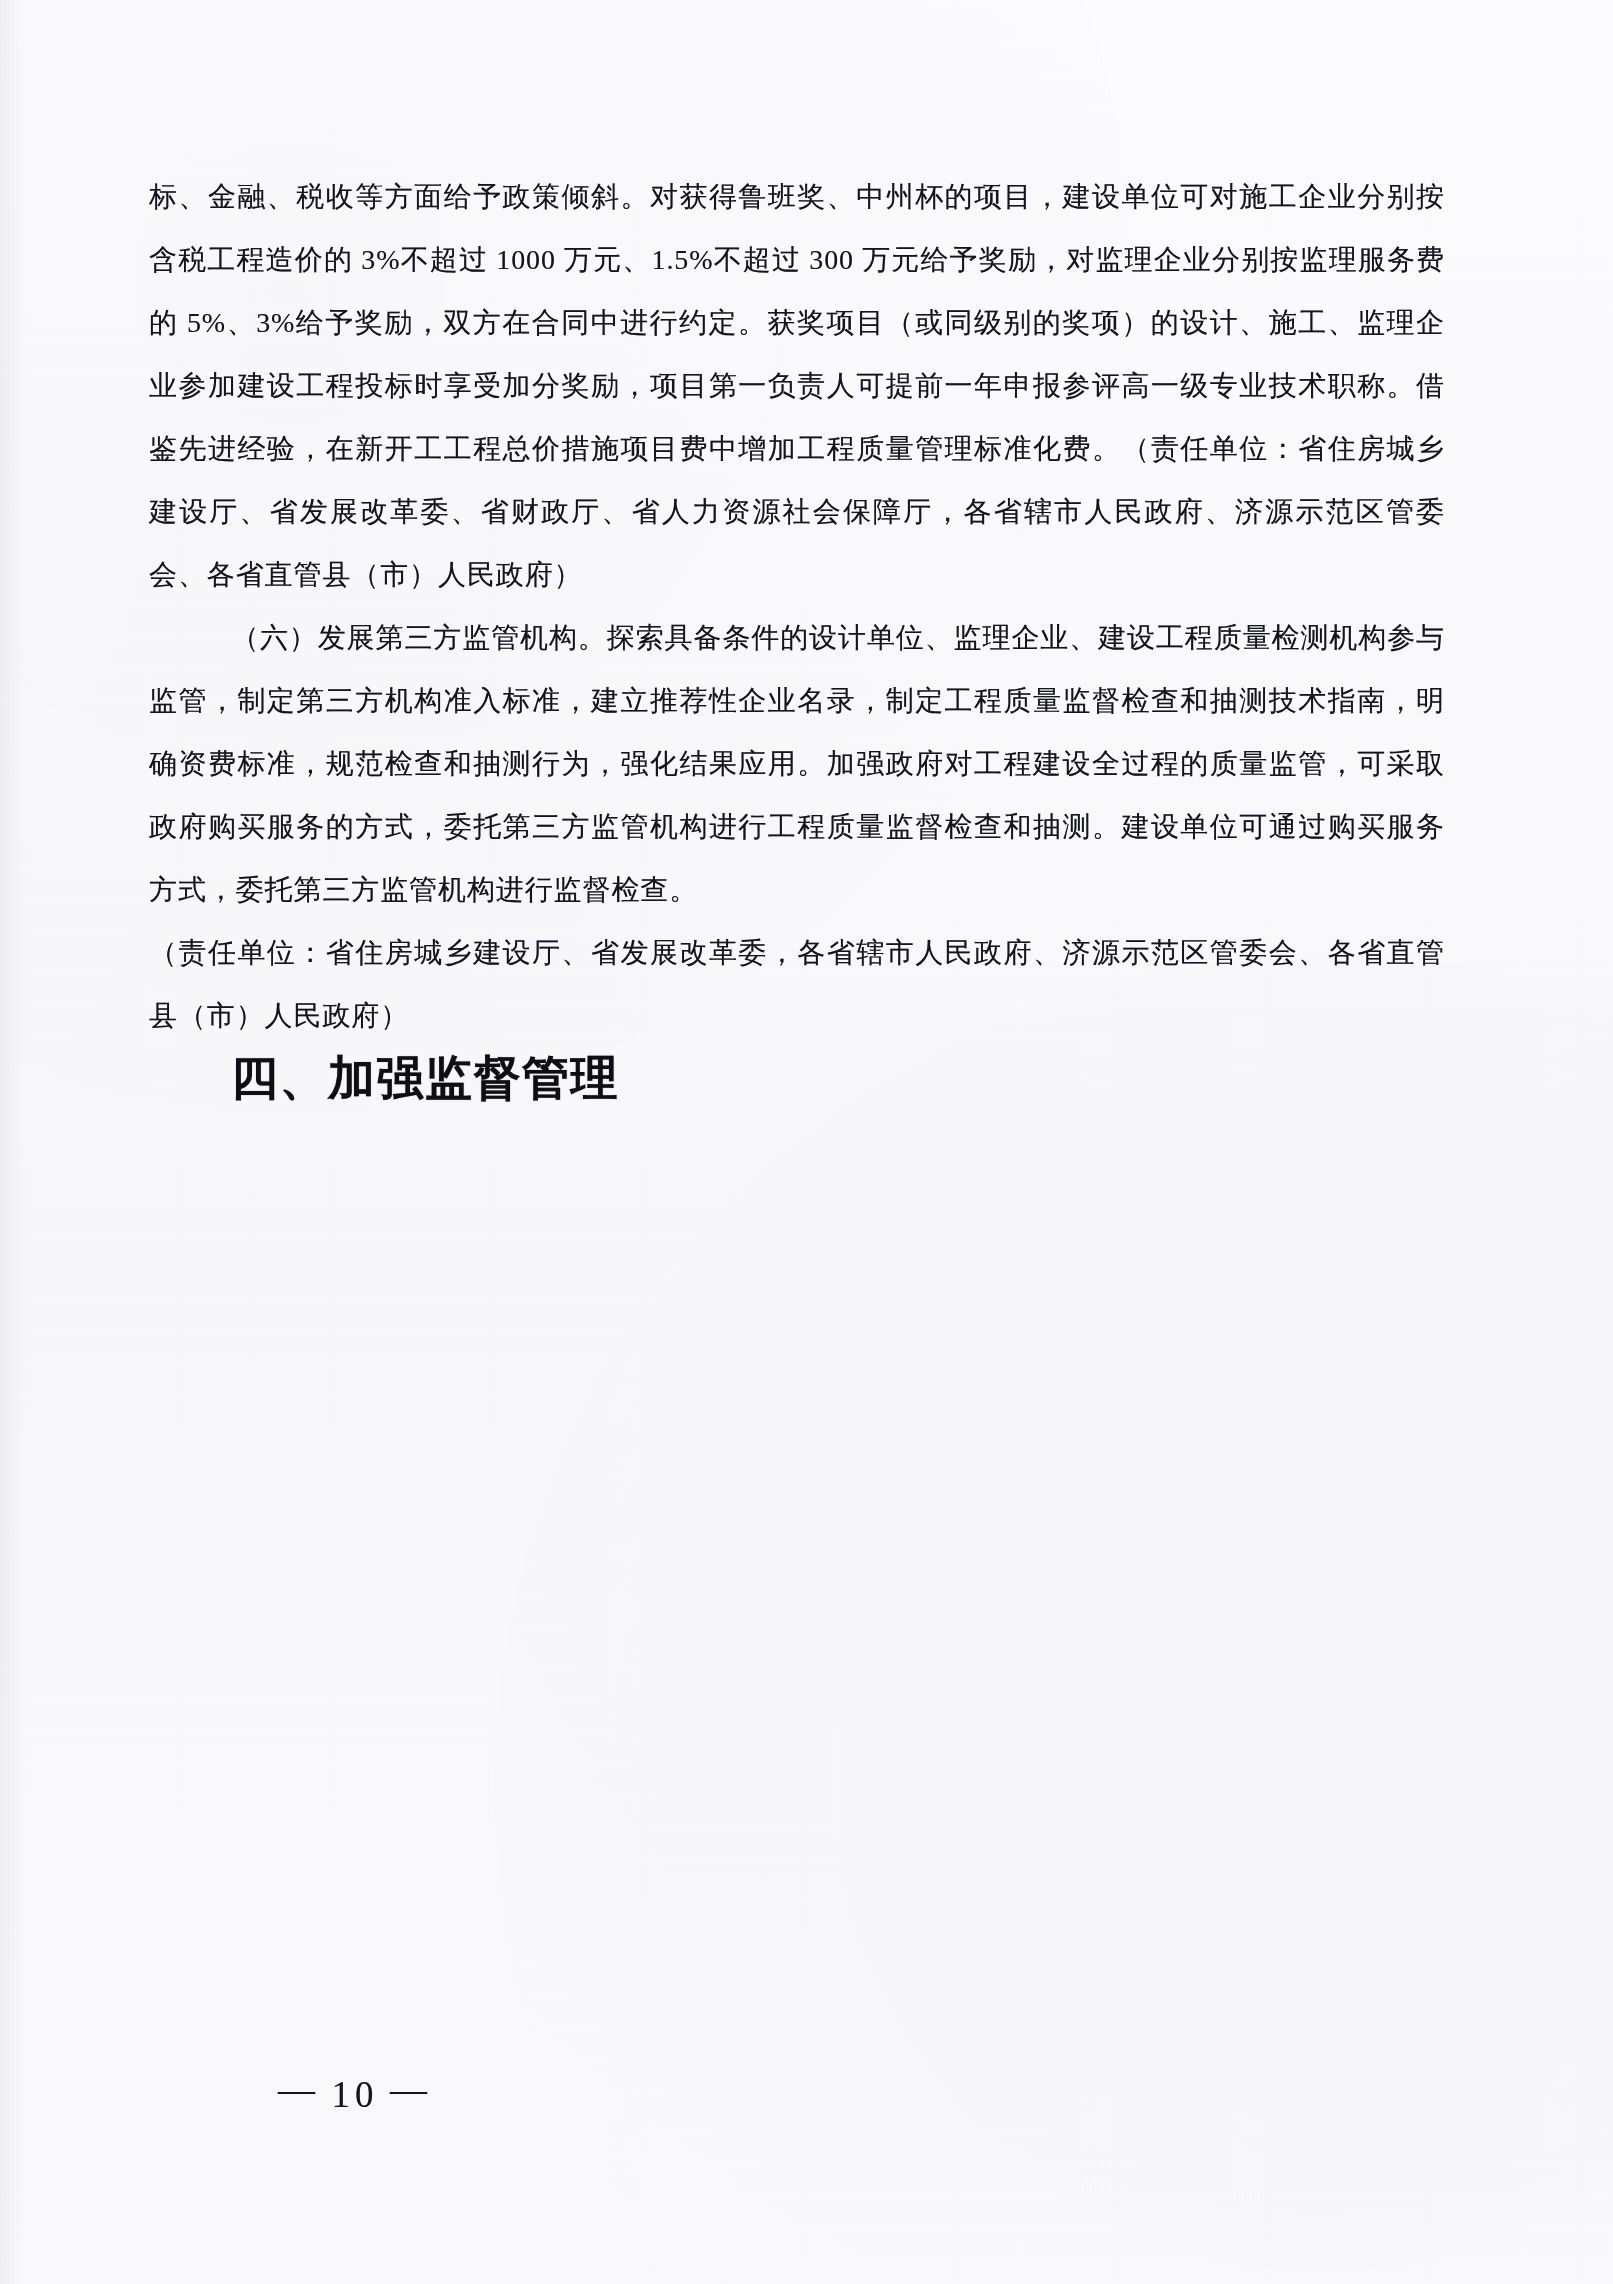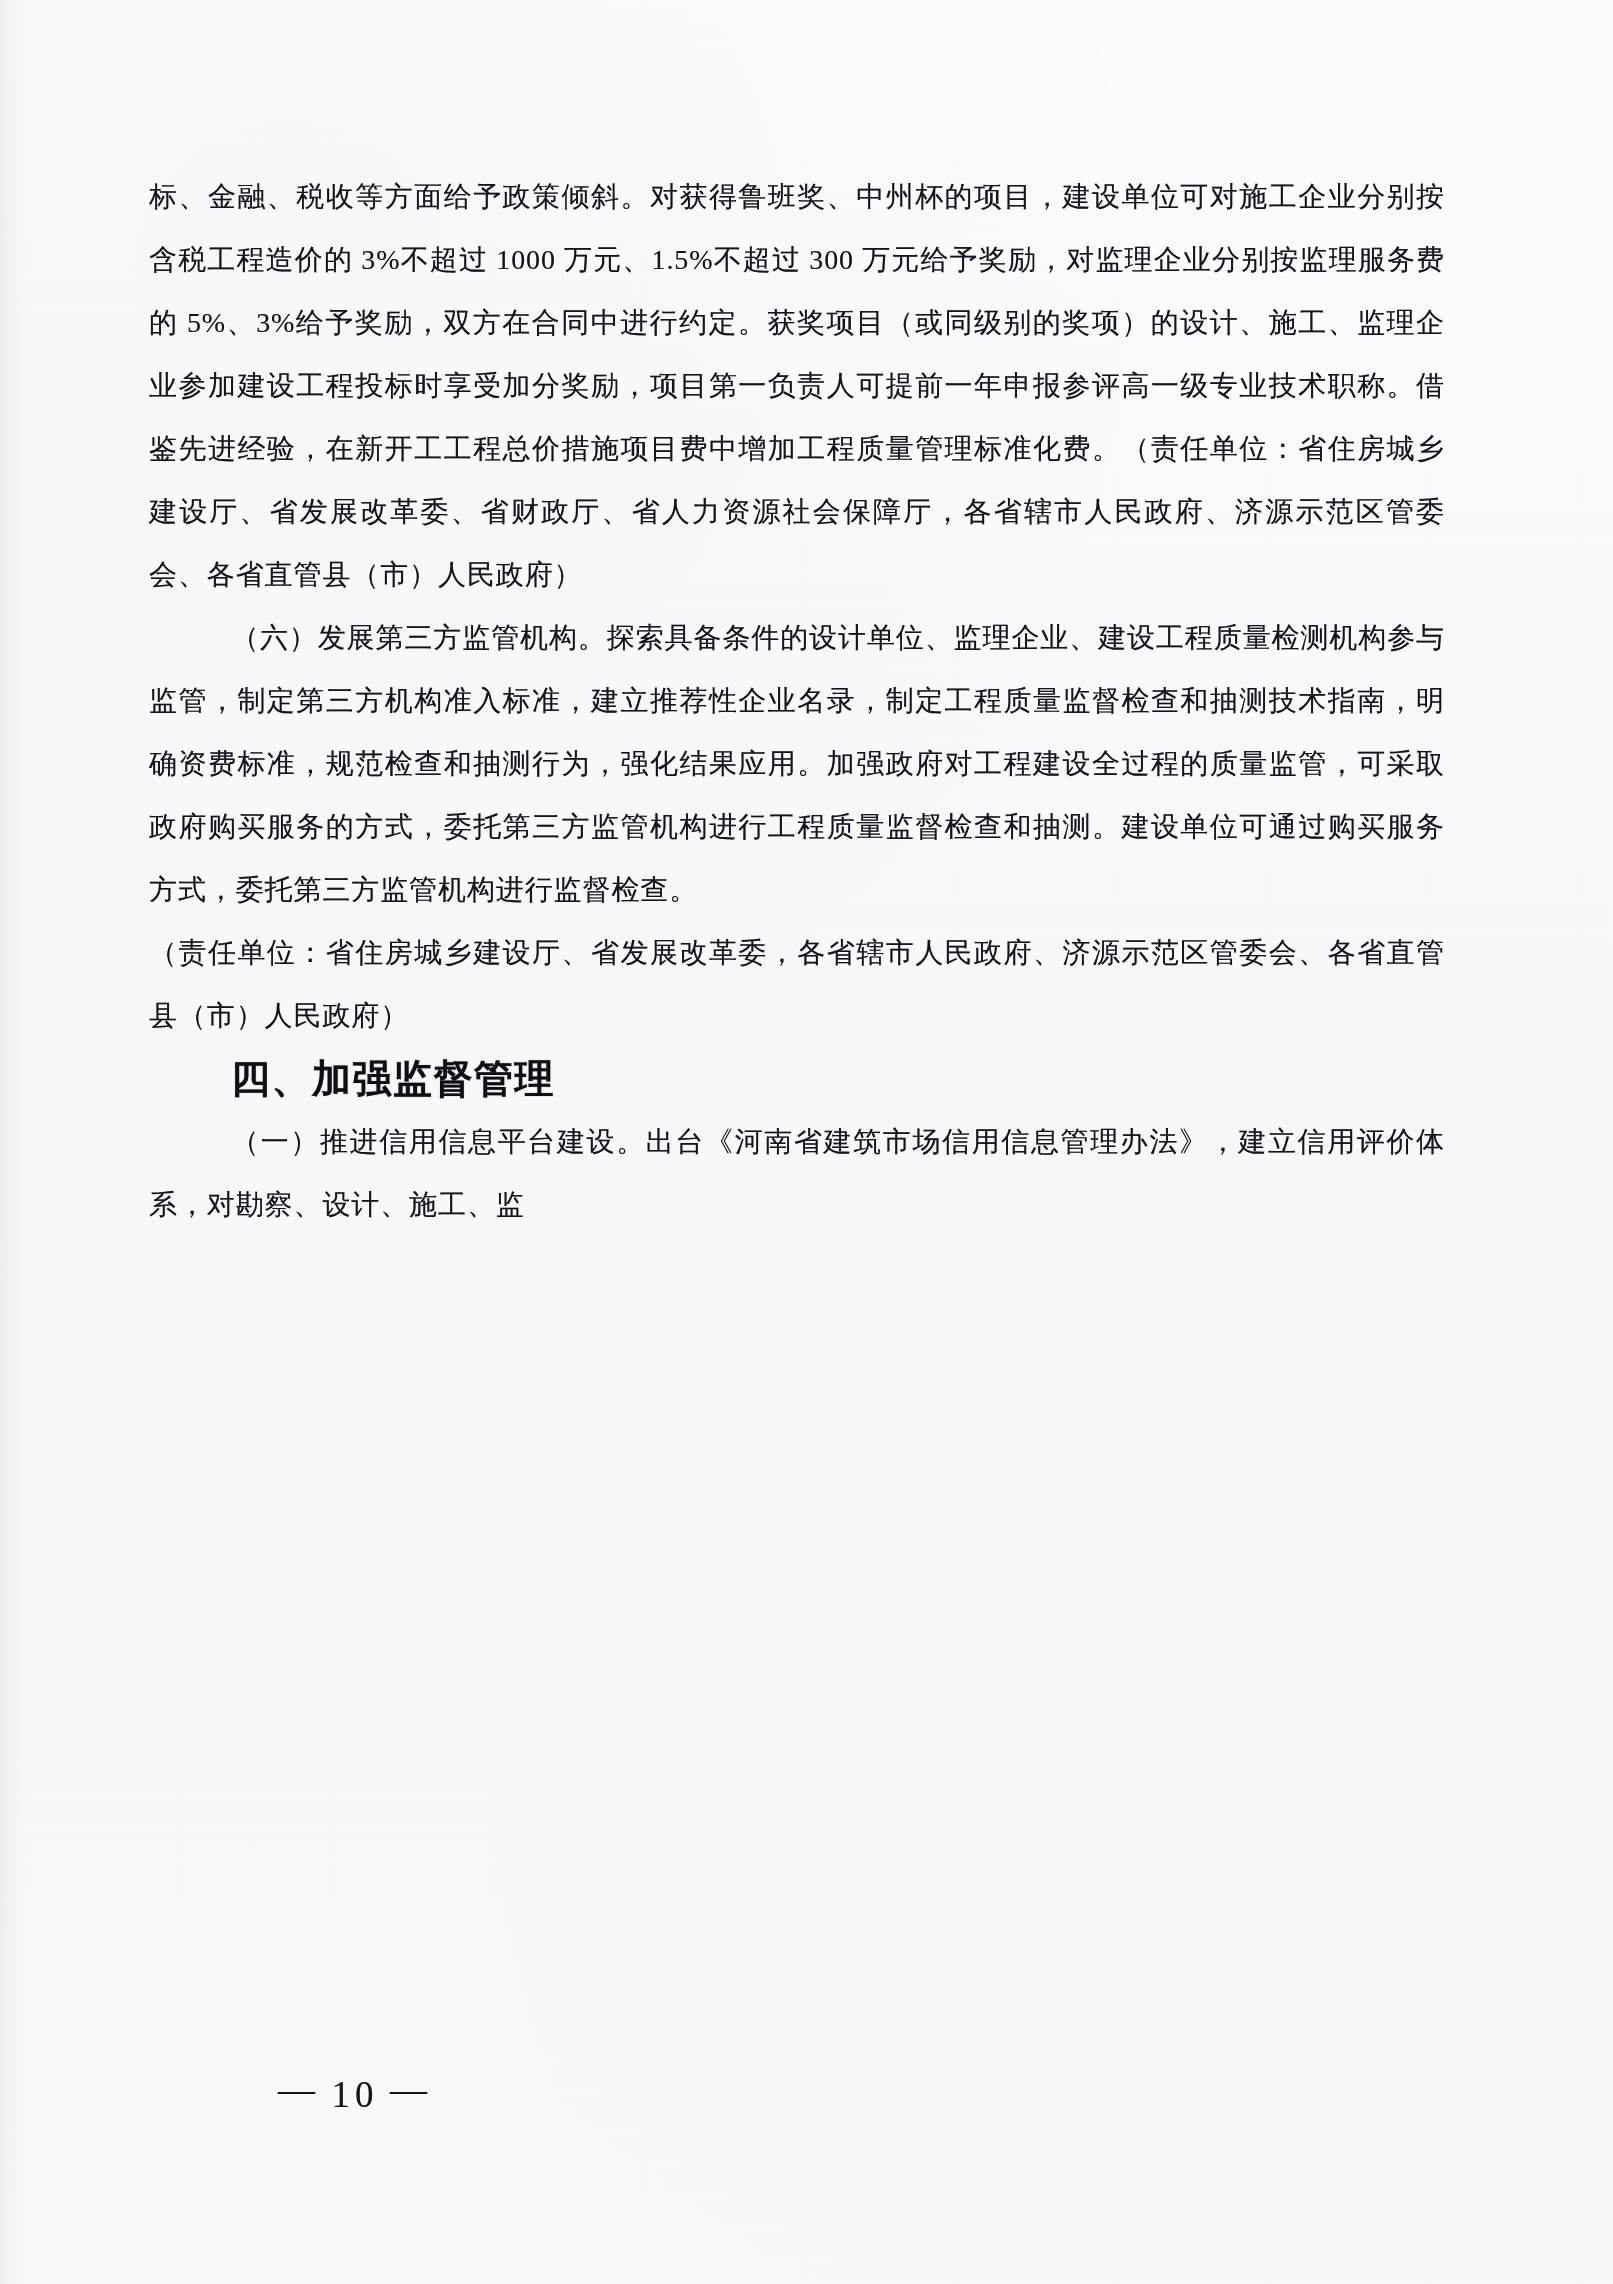--- a/index.html
+++ b/index.html
@@ -65,21 +65,21 @@
     -webkit-font-smoothing: antialiased;
     text-shadow: 0 0 0.6px rgba(10,10,20,0.42);
   }
 
   .para.indent {
     text-indent: 82px;
   }
 
   .heading {
     font-family: Liberation Serif, serif;
-    font-size: 39px;
+    font-size: 47px;
     line-height: 63px;
     font-weight: 700;
     color: #0e0e14;
     margin: 0;
     text-indent: 82px;
     letter-spacing: 1.5px;
     text-shadow: 0 0 0.9px rgba(10,10,20,0.55);
   }
 
   .footer {
@@ -115,21 +115,20 @@
   <div class="content">
 
     <p class="para">标、金融、税收等方面给予政策倾斜。对获得鲁班奖、中州杯的项目，建设单位可对施工企业分别按含税工程造价的 3%不超过 1000 万元、1.5%不超过 300 万元给予奖励，对监理企业分别按监理服务费的 5%、3%给予奖励，双方在合同中进行约定。获奖项目（或同级别的奖项）的设计、施工、监理企业参加建设工程投标时享受加分奖励，项目第一负责人可提前一年申报参评高一级专业技术职称。借鉴先进经验，在新开工工程总价措施项目费中增加工程质量管理标准化费。（责任单位：省住房城乡建设厅、省发展改革委、省财政厅、省人力资源社会保障厅，各省辖市人民政府、济源示范区管委会、各省直管县（市）人民政府）</p>
 
     <p class="para indent">（六）发展第三方监管机构。探索具备条件的设计单位、监理企业、建设工程质量检测机构参与监管，制定第三方机构准入标准，建立推荐性企业名录，制定工程质量监督检查和抽测技术指南，明确资费标准，规范检查和抽测行为，强化结果应用。加强政府对工程建设全过程的质量监管，可采取政府购买服务的方式，委托第三方监管机构进行工程质量监督检查和抽测。建设单位可通过购买服务方式，委托第三方监管机构进行监督检查。</p>
 
     <p class="para">（责任单位：省住房城乡建设厅、省发展改革委，各省辖市人民政府、济源示范区管委会、各省直管县（市）人民政府）</p>
 
     <h2 class="heading">四、加强监督管理</h2>
 
-    <p class="para indent">（一）推进信用信息平台建设。出台《河南省建筑市场信用信息管理办法》，建立信用评价体系，对勘察、设计、施工、监</p>
 
   </div>
 
   <div class="footer">
     <span class="dash">—</span><span class="pagenum">10</span><span class="dash">—</span>
   </div>
 
 </div>
 
 

